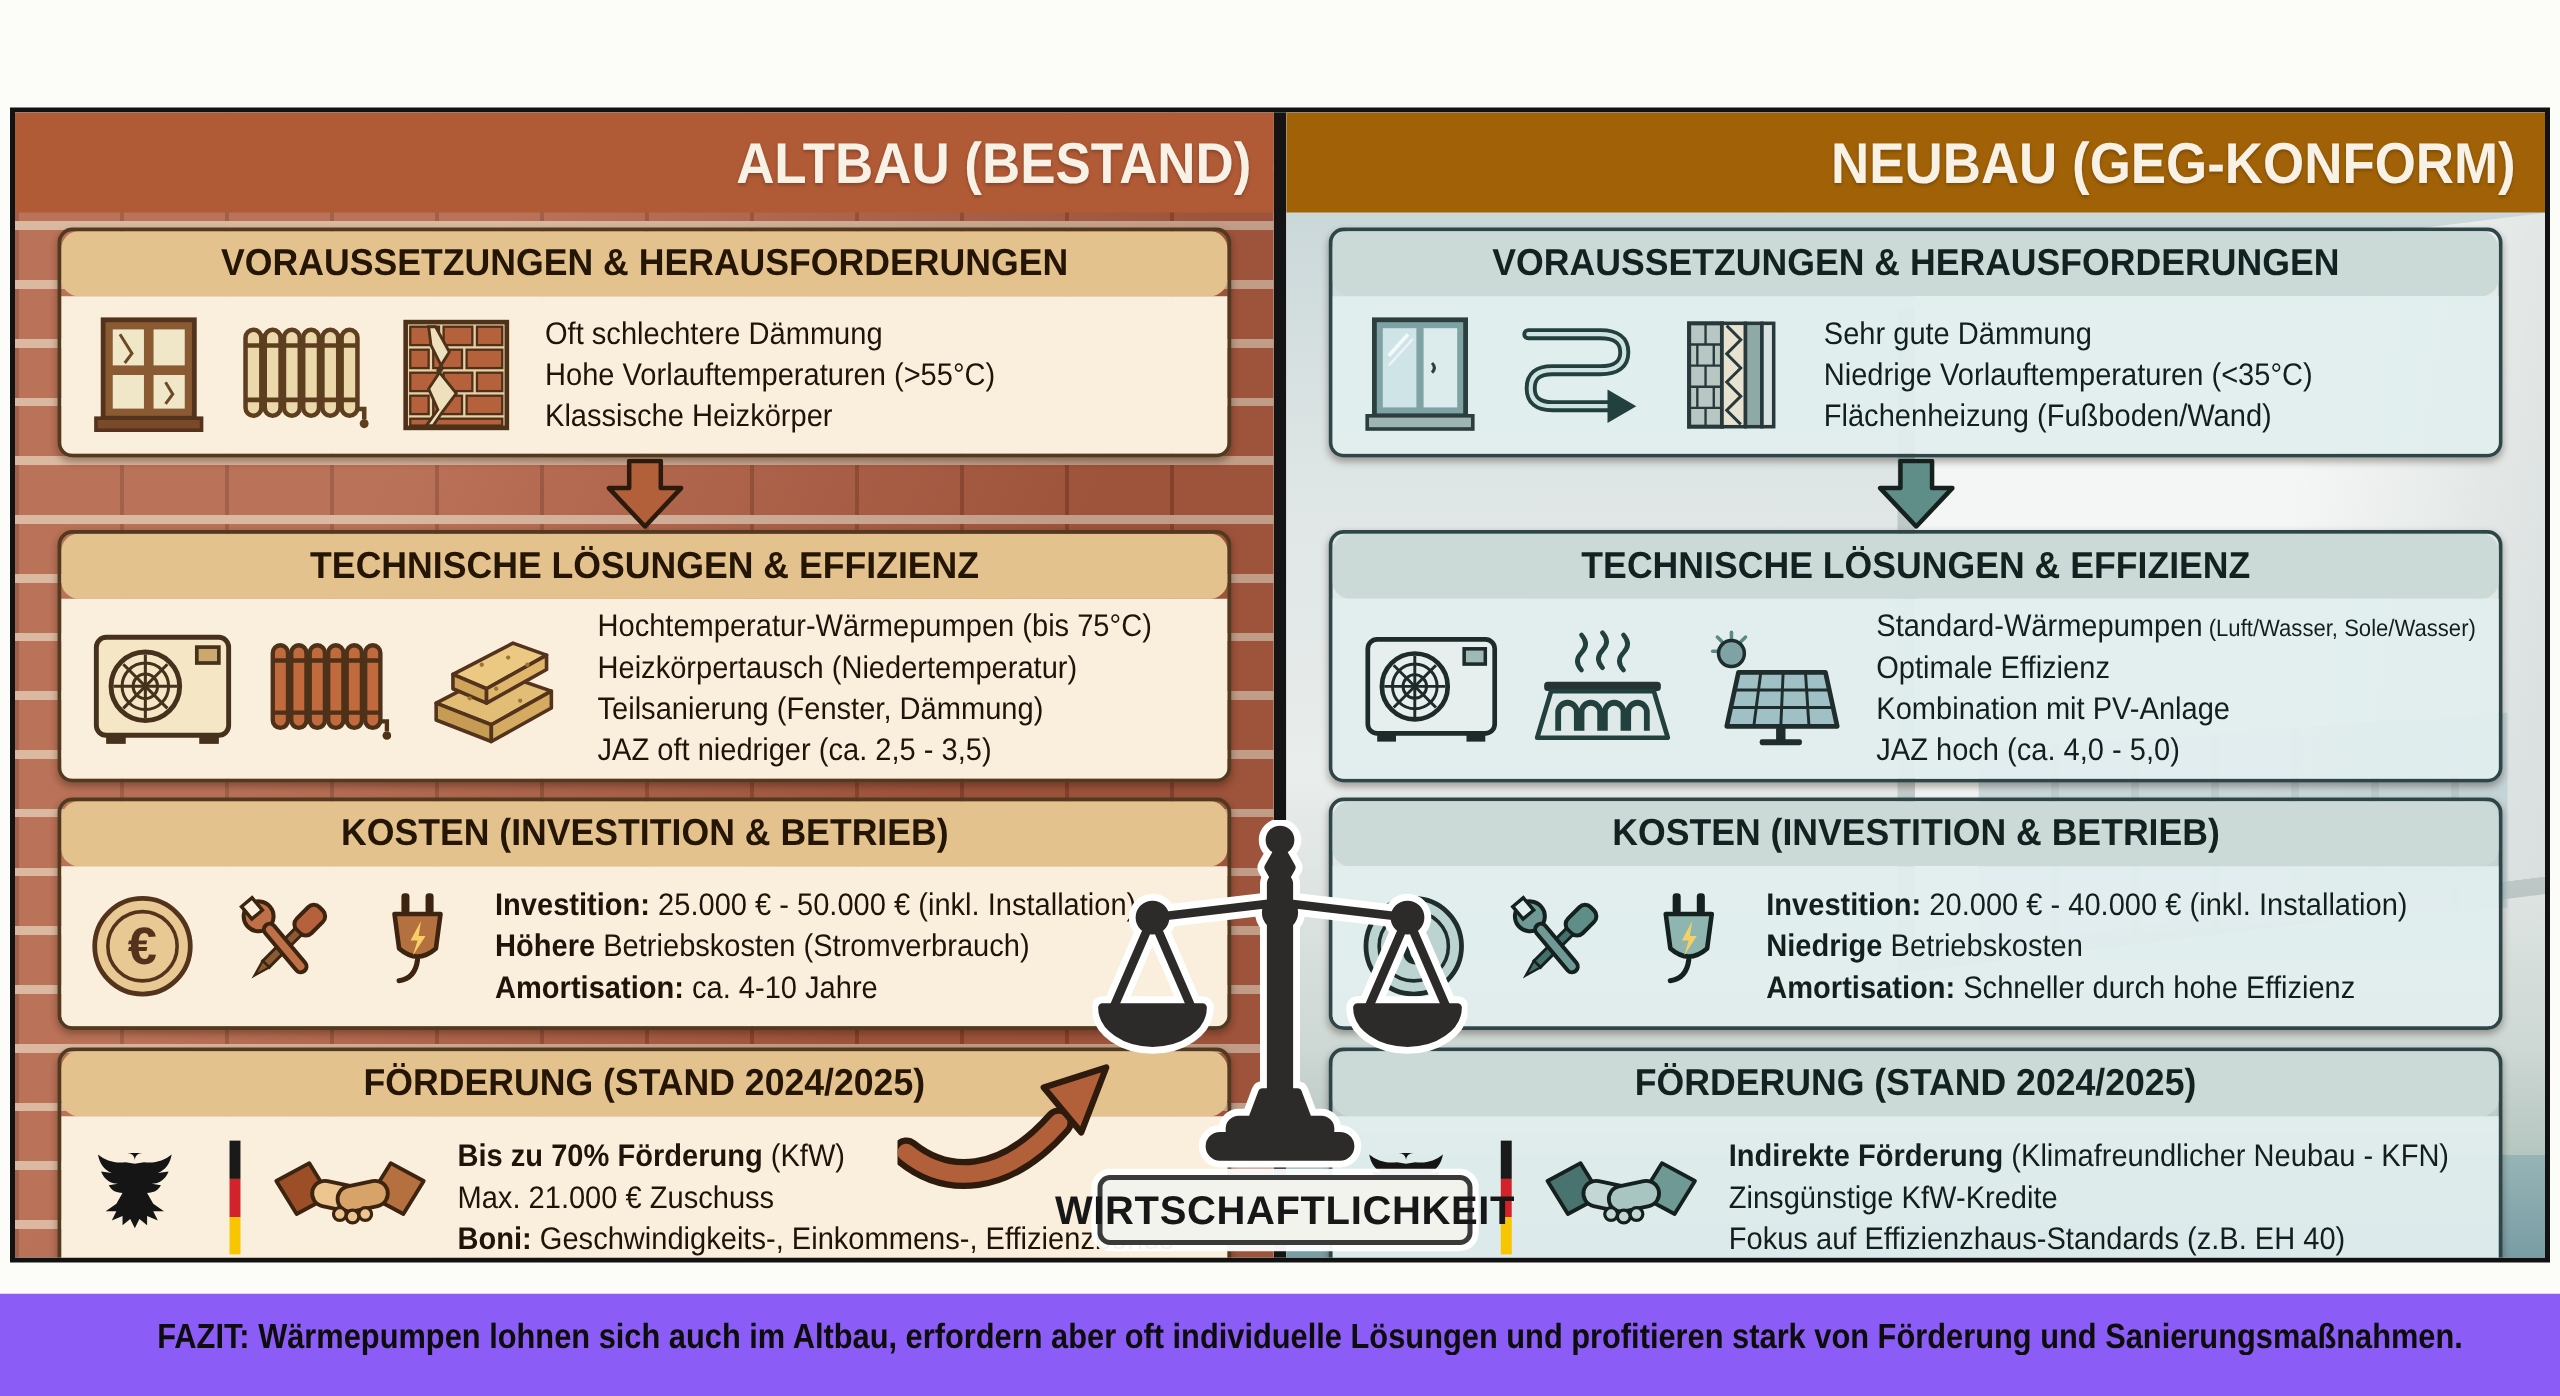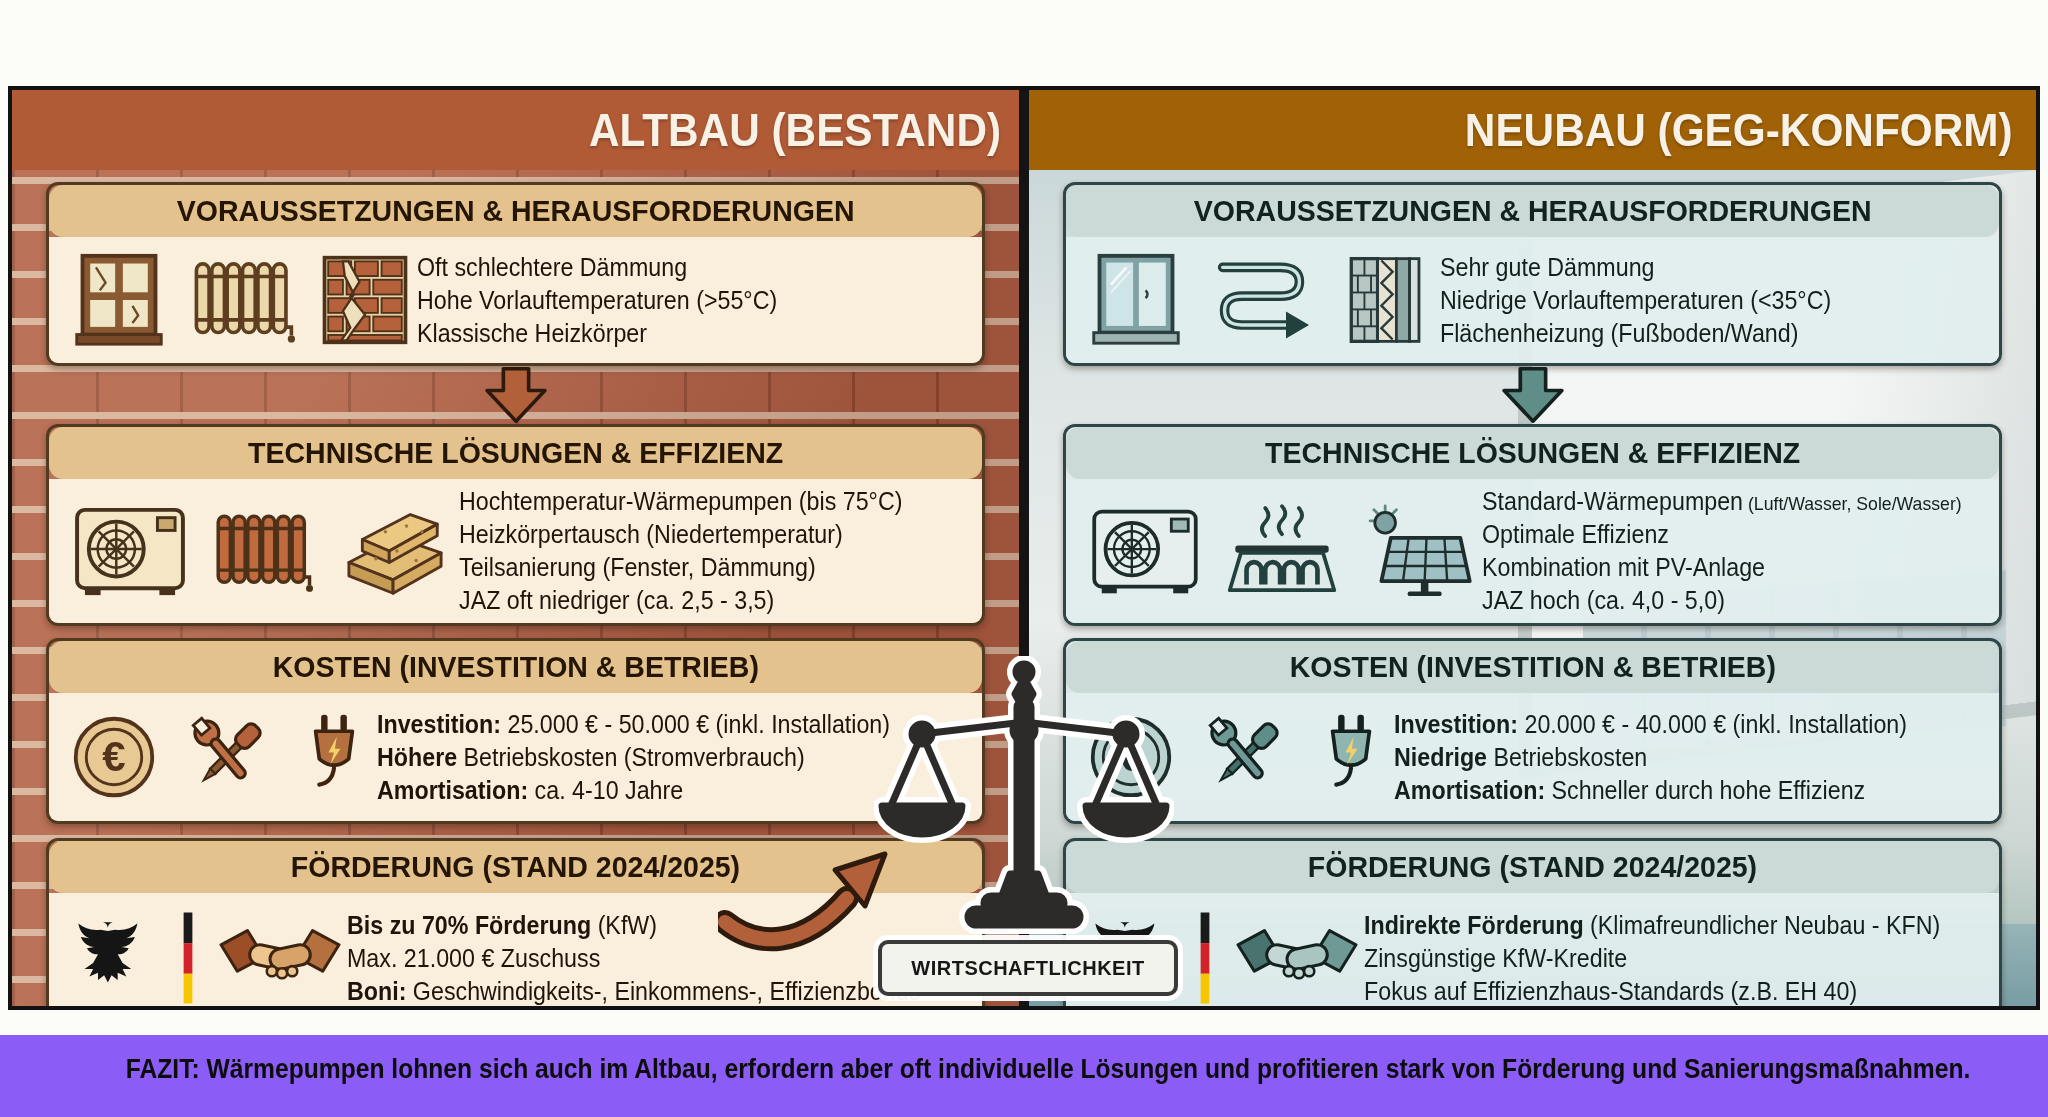--- a/index.html
+++ b/index.html
@@ -42,21 +42,21 @@
   .cards{position:absolute;top:84px;left:34px;right:34px;bottom:8px;z-index:2;
     display:flex;flex-direction:column;padding-top:8px;}
   .card{border-radius:12px;overflow:hidden;display:flex;flex-direction:column;
     box-shadow:0 3px 6px rgba(40,20,8,.35);}
   .altbau .card{border:3px solid #503a20;}
   .neubau .card{border:3px solid #2f4648;}
   .card-header{height:52px;flex:0 0 52px;display:flex;align-items:center;justify-content:center;border-radius:14px;}
   .card-header span{font-size:30px;font-weight:bold;display:inline-block;transform:scaleX(.95);white-space:nowrap;}
   .altbau .card-header{background:#e3c28e;} .altbau .card-header span{color:#241504;}
   .neubau .card-header{background:#ccdad7;} .neubau .card-header span{color:#122220;}
-  .card-body{flex:1 1 auto;display:flex;align-items:center;gap:6px;padding:6px 18px 6px 22px;}
+  .card-body{flex:1 1 auto;display:flex;align-items:center;gap:25px;padding:6px 18px 6px 22px;}
   .altbau .card-body{background:#f9efdc;}
   .neubau .card-body{background:rgba(226,238,238,.95);}
   .icons{display:flex;align-items:center;gap:24px;flex:0 0 auto;}
   .icon{display:inline-flex;align-items:center;justify-content:center;}
   .lines{transform:scaleX(.93);transform-origin:left center;white-space:nowrap;}
   .altbau .lines{color:#20140a;}
   .neubau .lines{color:#141f1d;}
   .line{font-size:25px;line-height:1.32;}
   .line b{font-weight:bold;}
   .line .small{font-size:19px;}
@@ -68,21 +68,21 @@
   .card3{height:180px;flex:0 0 180px;}
   .gapB{height:14px;flex:0 0 14px;}
   .card4{height:182px;flex:0 0 182px;}
 
   
   .scale-wrap{position:absolute;left:874px;top:656px;width:300px;height:284px;z-index:40;}
   .scale-label{position:absolute;left:878px;top:940px;width:292px;height:48px;z-index:41;
     background:#f3f3ee;border:4px solid #3a3a3a;border-radius:10px;
     box-shadow:0 0 0 5px rgba(255,255,255,.95);
     display:flex;align-items:center;justify-content:center;}
-  .scale-label span{font-size:20px;font-weight:bold;color:#171717;letter-spacing:.5px;white-space:nowrap;}
+  .scale-label span{font-size:32px;font-weight:bold;color:#171717;letter-spacing:.5px;white-space:nowrap;}
   .curved-arrow{position:absolute;left:718px;top:846px;width:172px;height:112px;z-index:30;}
 
   
   .footer{position:absolute;left:0;right:0;bottom:0;height:82px;background:#8b5cf6;}
   .fazit{position:absolute;top:18px;left:0;right:0;text-align:center;}
   .fazit span{font-size:28px;font-weight:bold;color:#0d0d0d;display:inline-block;transform:scaleX(.88);white-space:nowrap;}
   .quelle{position:absolute;top:72px;left:0;right:0;text-align:center;}
   .quelle span{font-size:19px;color:#222;}
 </style>
 </head>

